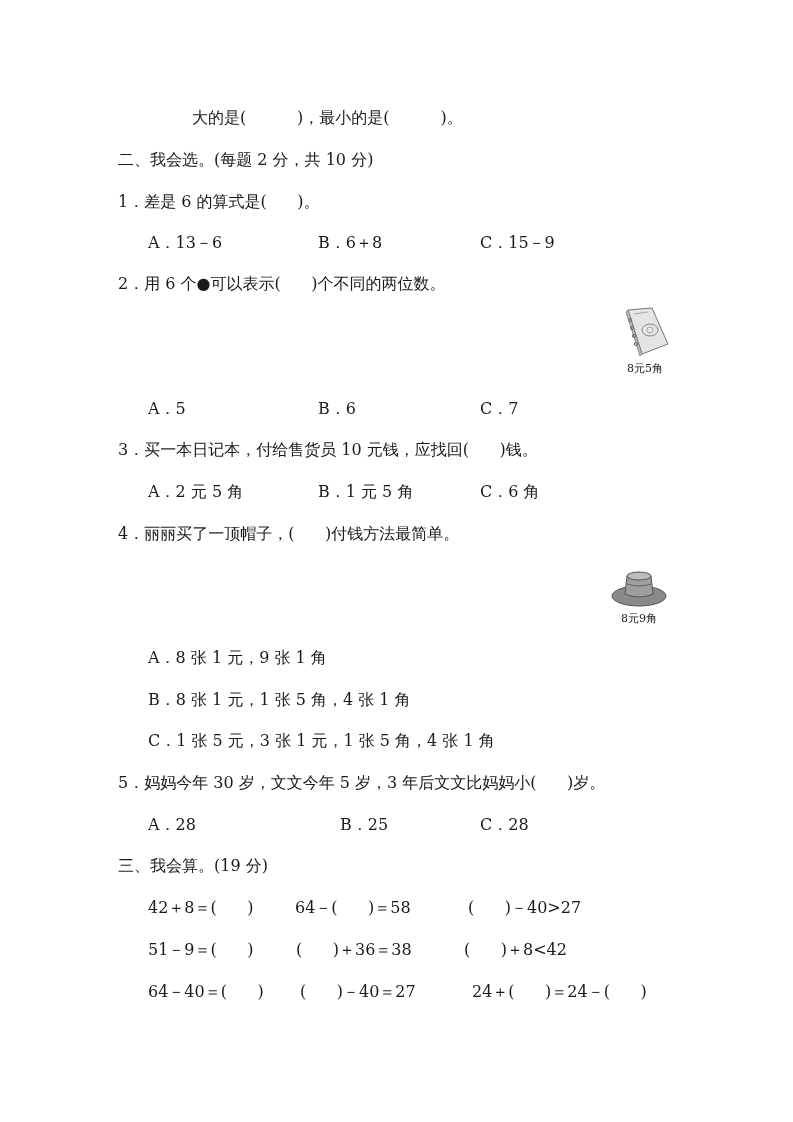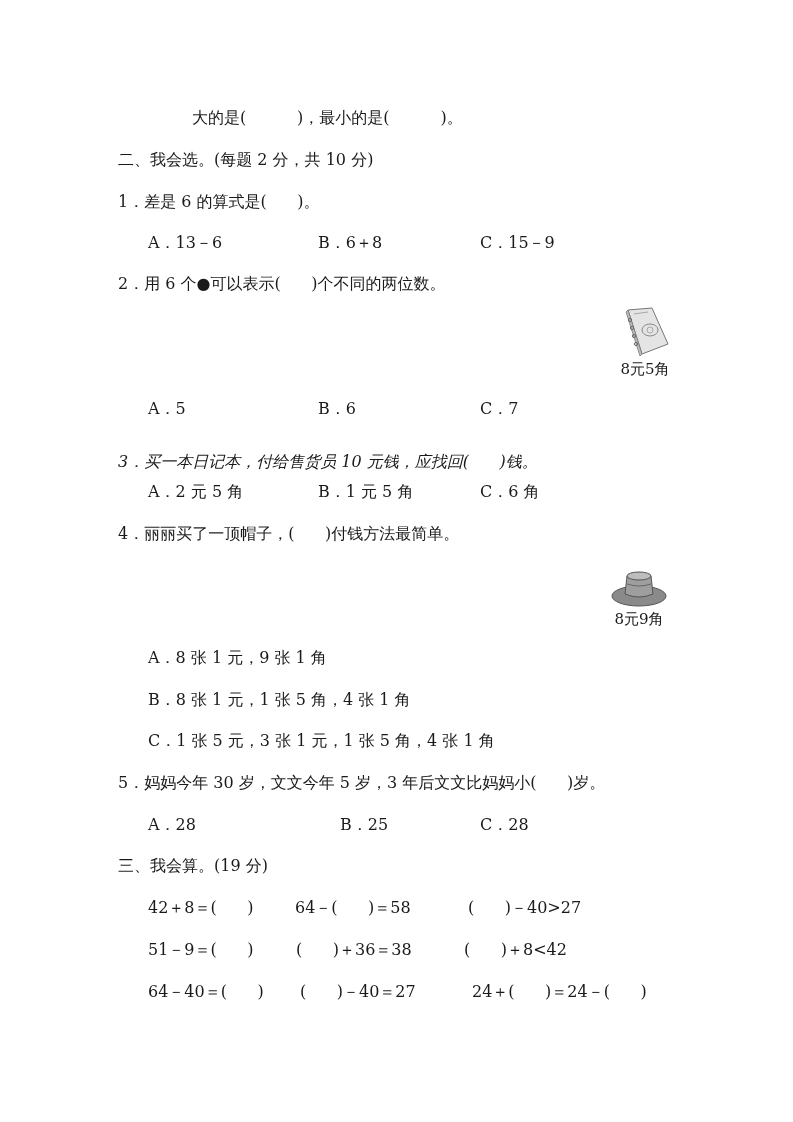--- a/index.html
+++ b/index.html
@@ -4,21 +4,21 @@
   <style>
     html, body { margin: 0; padding: 0; background: #ffffff; }
     body {
       width: 793px; height: 1122px; position: relative; overflow: hidden;
       font-family: "DejaVu Serif", "Liberation Serif", serif;
       color: #1a1a1a; font-size: 16px;
     }
     .line { position: absolute; white-space: pre; line-height: 20px; }
     .opt { position: absolute; white-space: pre; line-height: 20px; }
     .pic { position: absolute; text-align: center; }
-    .pic-label { font-size: 15px; line-height: 14px; white-space: pre; }
+    .pic-label { font-size: 11px; line-height: 14px; white-space: pre; }
     .calc { position: absolute; white-space: pre; line-height: 20px; }
   </style>
 </head>
 <body>
 
 <div>
 
   <div class="line" style="left:148px; top:108px;margin-left:44px;">大的是(          )，最小的是(          )。</div>
 
   <div class="line" style="left:118px; top:150px;">二、我会选。(每题 2 分，共 10 分)</div>
@@ -42,21 +42,21 @@
           <circle cx="18" cy="38" r="1.6"></circle>
       </g>
       <line x1="16" y1="8" x2="30" y2="6" stroke="#999" stroke-width="0.8"></line>
     </svg>
     <div class="pic-label">8元5角</div>
   </div>
   <div class="opt" style="left:148px; top:399px;">A．5</div>
   <div class="opt" style="left:318px; top:399px;">B．6</div>
   <div class="opt" style="left:480px; top:399px;">C．7</div>
 
-  <div class="line" style="left:118px; top:452px;font-style:italic;">3．买一本日记本，付给售货员 10 元钱，应找回(      )钱。</div>
+  <div class="line" style="left:118px; top:440px;">3．买一本日记本，付给售货员 10 元钱，应找回(      )钱。</div>
   <div class="opt" style="left:148px; top:482px;">A．2 元 5 角</div>
   <div class="opt" style="left:318px; top:482px;">B．1 元 5 角</div>
   <div class="opt" style="left:480px; top:482px;">C．6 角</div>
 
   <div class="line" style="left:118px; top:524px;">4．丽丽买了一顶帽子，(      )付钱方法最简单。</div>
   <div class="pic" style="left:606px; top:568px; width:66px;">
     <svg width="60" height="40" viewBox="0 0 60 40">
       <ellipse cx="30" cy="28" rx="27" ry="10" fill="#8a8a8a" stroke="#555" stroke-width="1"></ellipse>
       <path d="M16,26 L18,8 Q30,2 42,8 L44,26 Q30,32 16,26 Z" fill="#9e9e9e" stroke="#555" stroke-width="1"></path>
       <ellipse cx="30" cy="8" rx="12" ry="4" fill="#bdbdbd" stroke="#555" stroke-width="1"></ellipse>

